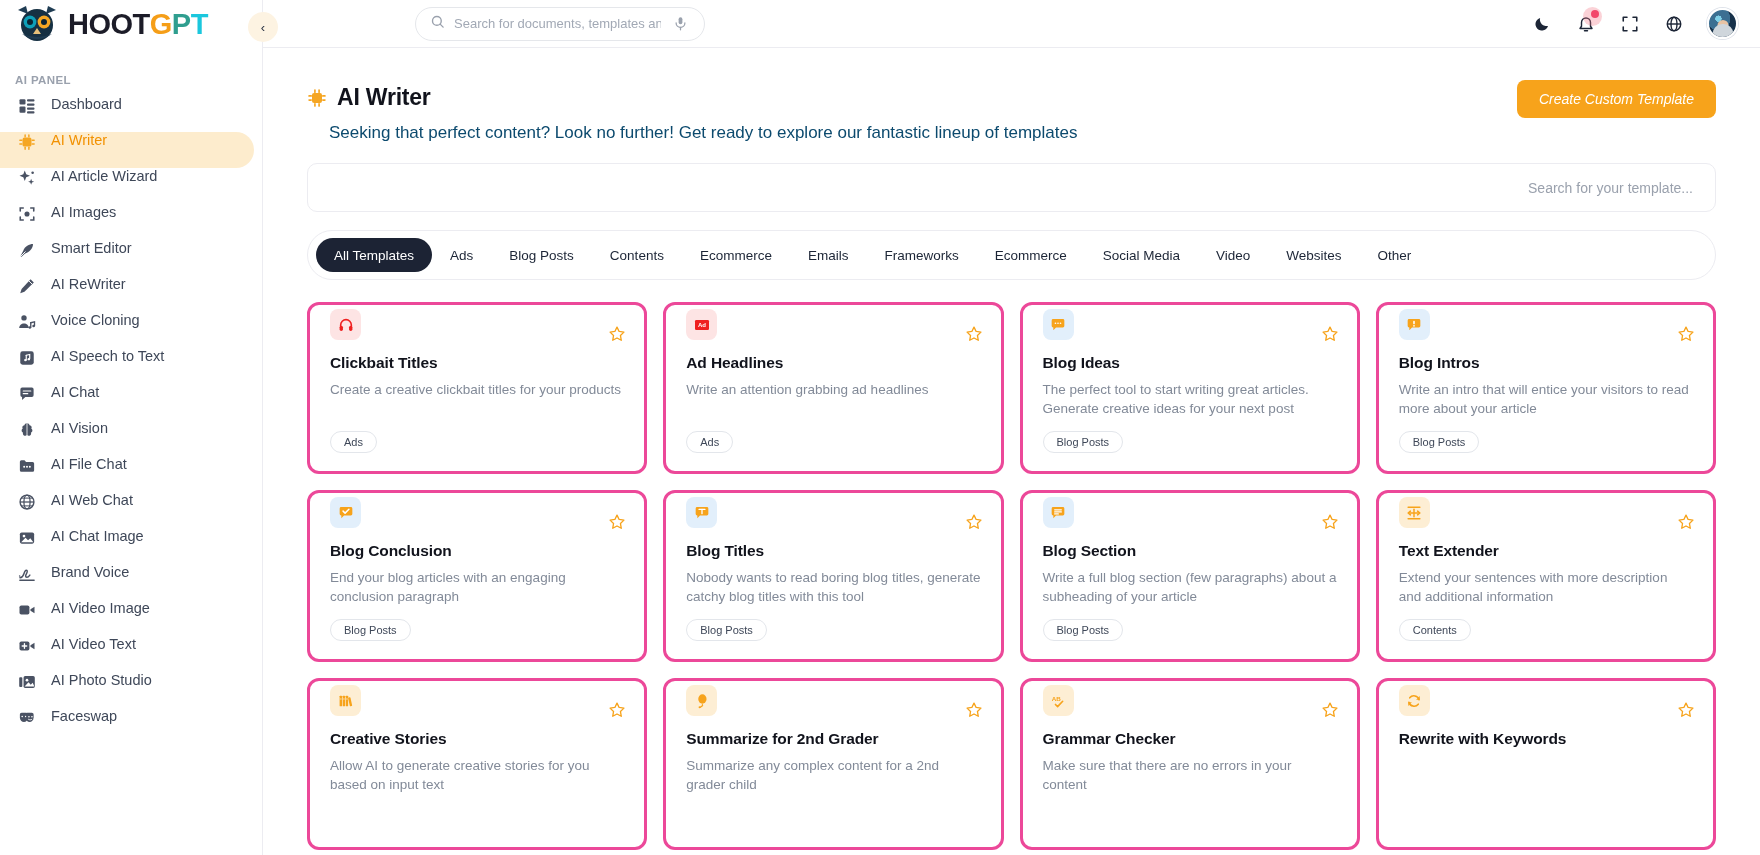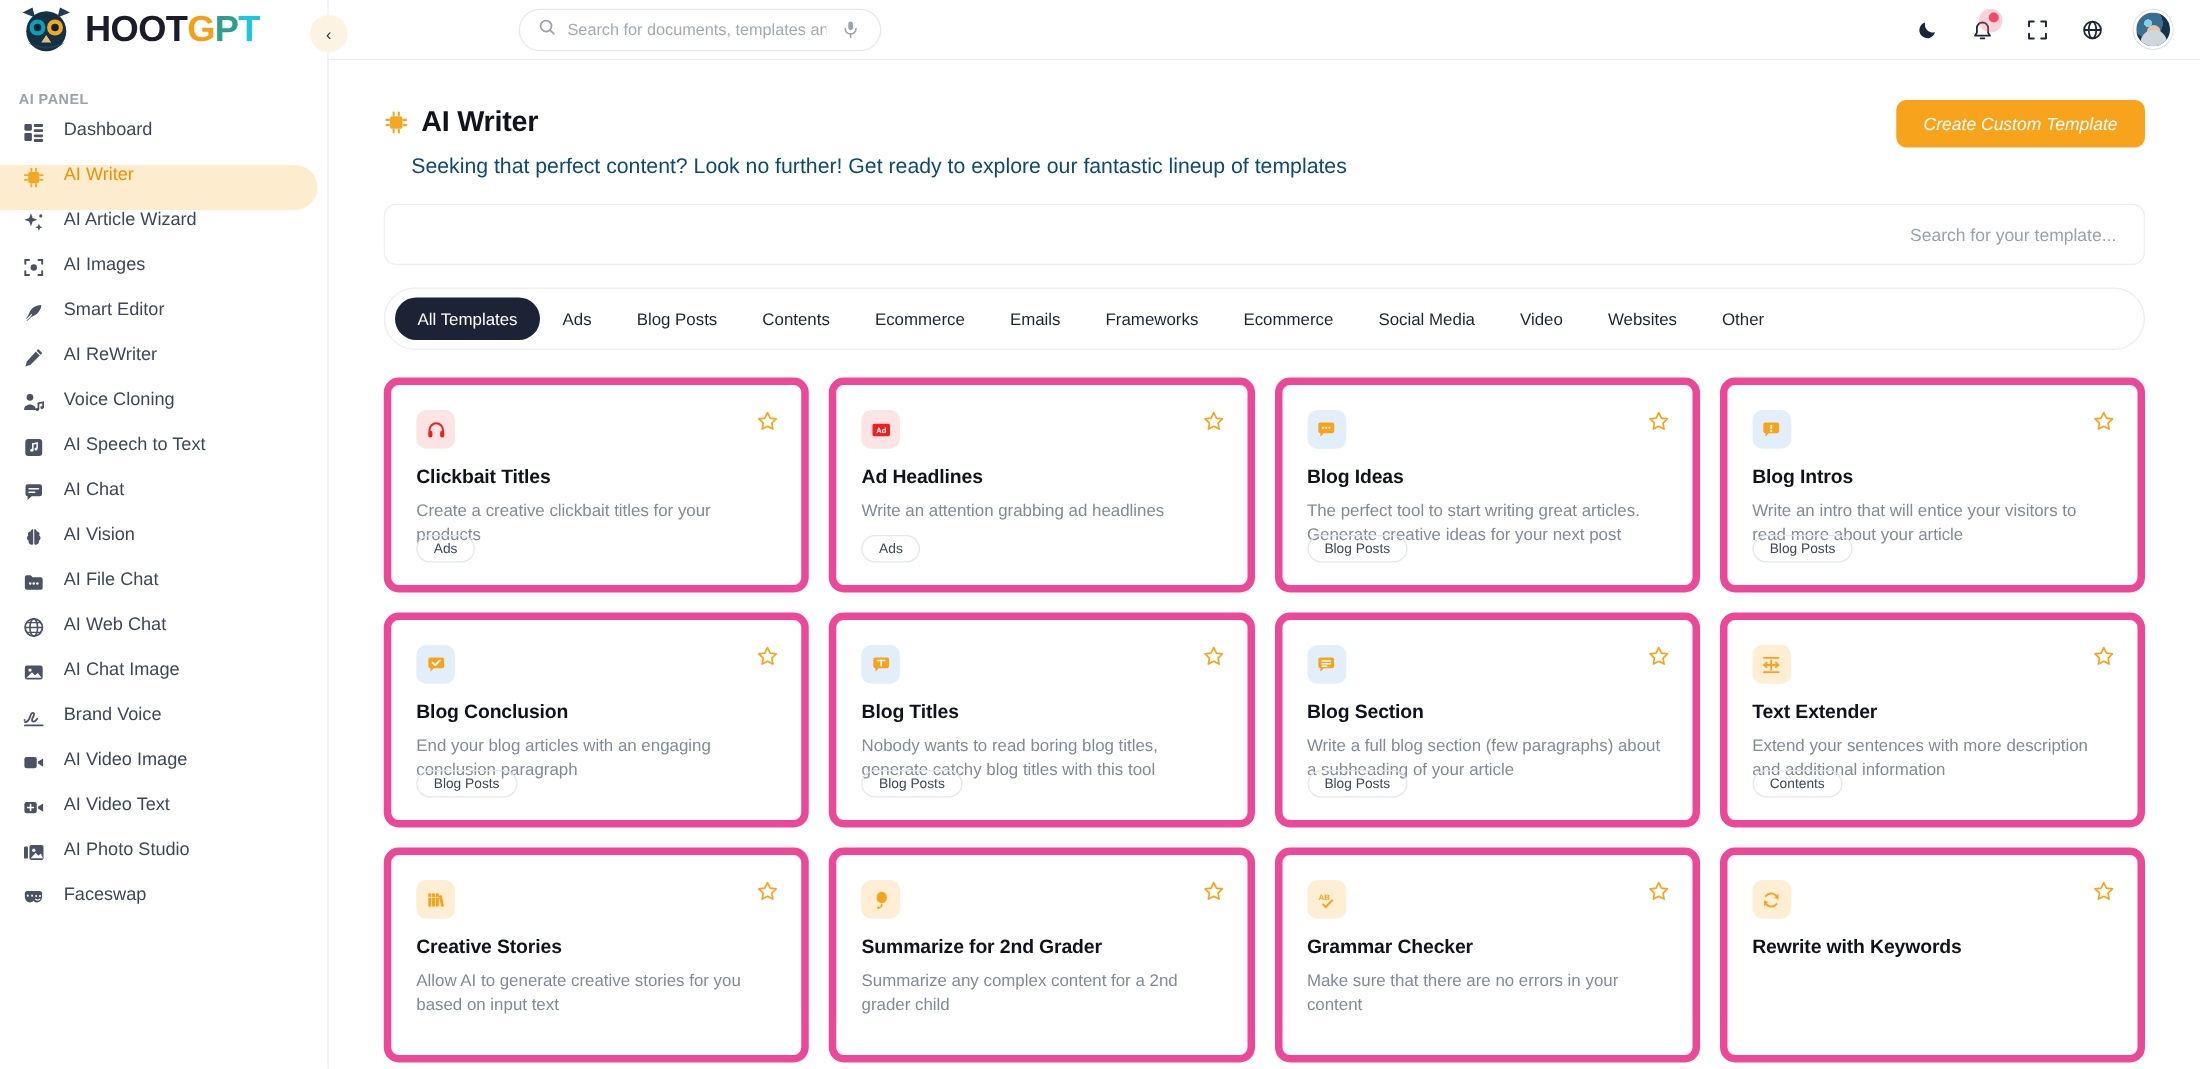--- a/index.html
+++ b/index.html
@@ -209,23 +209,23 @@
   .tab.active { background: #1c2334; color: #ffffff; font-weight: 500; }
 
   
   .grid {
     margin: 22px 22px 0 22px;
     display: grid;
     grid-template-columns: repeat(4, 1fr);
     gap: 16px;
   }
   .card {
-    border: 6px solid #ec4899; border-radius: 12px;
+    border: 3px solid #ec4899; border-radius: 12px;
     background: #fff;
-    padding: 20px 20px 18px 20px;
+    padding: 4px 20px 18px 20px;
     height: 172px;
     position: relative;
     cursor: pointer;
     overflow: hidden;
   }
   .card-icon {
     width: 31px; height: 31px; border-radius: 8px;
     display: flex; align-items: center; justify-content: center;
   }
   .card-icon svg { width: 16px; height: 16px; display: block; }

